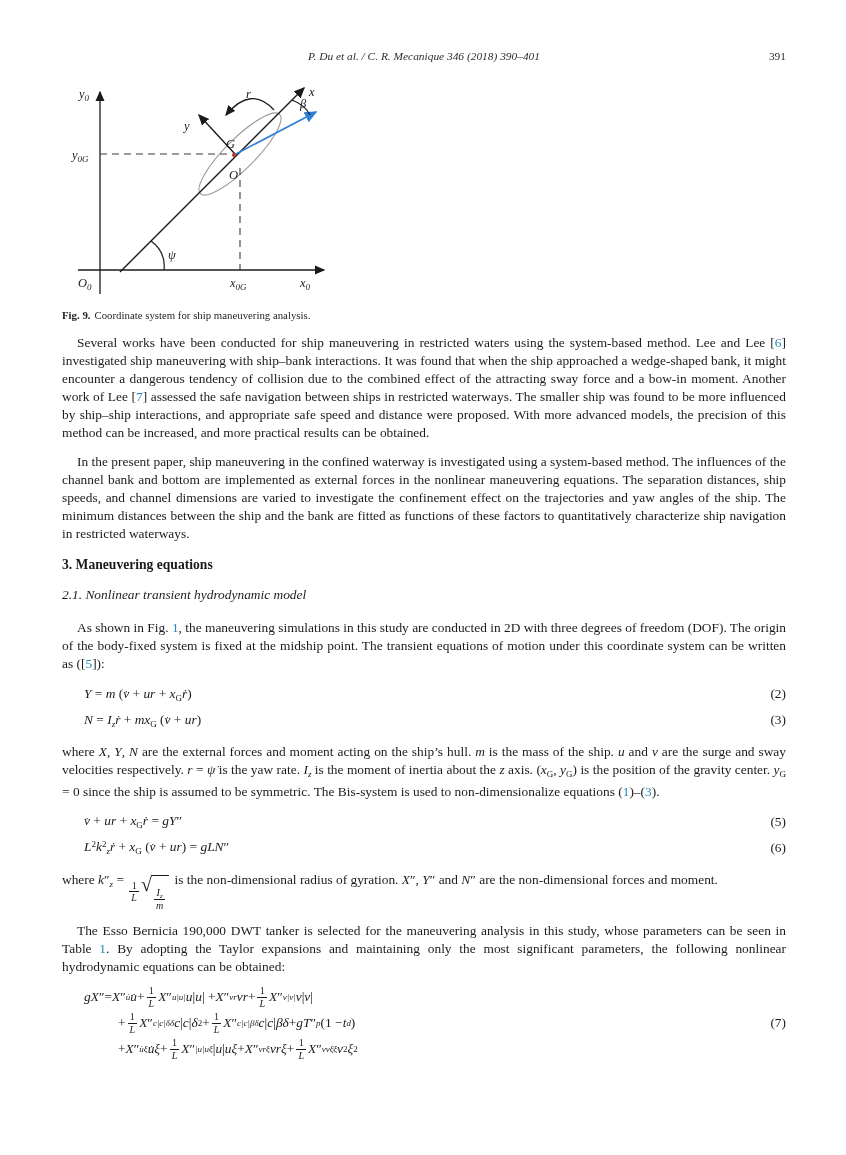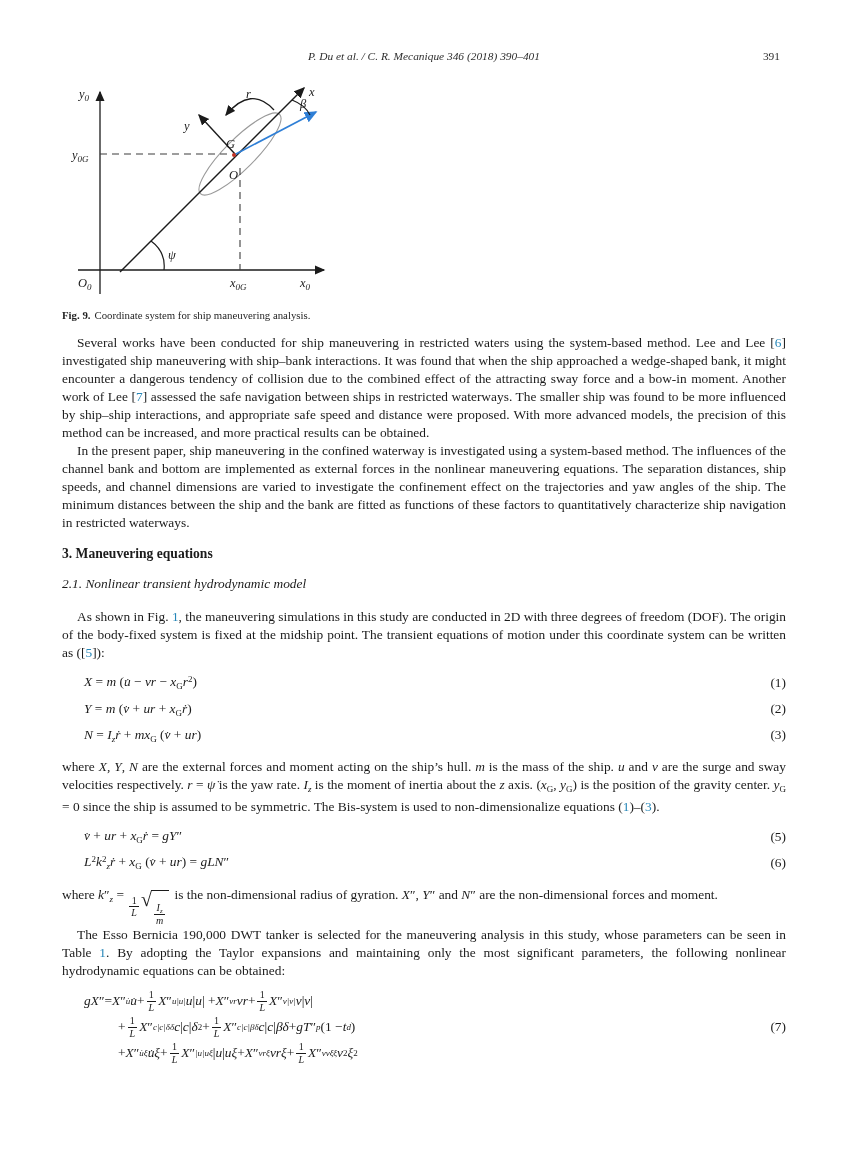--- a/index.html
+++ b/index.html
@@ -2,30 +2,30 @@
 <html><head>
 <meta charset="utf-8">
 <style>
   html,body{margin:0;padding:0;background:#ffffff;}
   body{width:846px;height:1155px;overflow:hidden;}
   .page{box-sizing:border-box;width:846px;height:1155px;padding:50px 60px 0 62px;
         font-family:"Liberation Serif",serif;color:#1b1b1b;}
   
   .hdr{position:relative;height:16px;font-size:11.4px;color:#2e2e2e;}
   .cit{text-align:center;font-style:italic;}
-  .pno{position:absolute;right:6px;top:0;font-style:normal;}
+  .pno{position:absolute;right:0;top:0;font-style:normal;}
   
   .fig{margin:16px 0 0 0;}
   .cap{margin-top:5px;font-size:10.8px;color:#1f1f1f;}
   .cap .lab{font-weight:bold;margin-right:4px;}
   .flbl{font-style:italic;font-size:12.5px;fill:#1b1b1b;font-family:"Liberation Serif",serif;}
   .fsub{font-size:9px;font-style:italic;}
   
   .body{margin:0;font-size:13.4px;line-height:18px;text-align:justify;}
-  .ind{text-indent:15px;}
+  .ind{text-indent:15px;margin-top:11px;}
   .mt{margin-top:13px;}
   .sec{margin:14px 0 14px 0;font-size:13.6px;font-weight:bold;}
   .subsec{margin:0 0 16px 0;font-size:13.4px;font-weight:normal;font-style:italic;}
   
   .it{font-style:italic;}
   .lk{color:#2586b8;cursor:pointer;}
   .sb{font-size:67%;vertical-align:-0.3em;}
   .sp{font-size:67%;vertical-align:0.5em;}
   
   .frac{display:inline-flex;flex-direction:column;vertical-align:-0.55em;
@@ -107,24 +107,20 @@
   <p class="body ind mt"><span>Several works have been conducted for ship maneuvering in restricted waters using the system-based method. Lee and Lee [</span><span class="lk">6</span><span>] investigated ship maneuvering with ship–bank interactions. It was found that when the ship approached a wedge-shaped bank, it might encounter a dangerous tendency of collision due to the combined effect of the attracting sway force and a bow-in moment. Another work of Lee [</span><span class="lk">7</span><span>] assessed the safe navigation between ships in restricted waterways. The smaller ship was found to be more influenced by ship–ship interactions, and appropriate safe speed and distance were proposed. With more advanced models, the precision of this method can be increased, and more practical results can be obtained.</span></p>
   <p class="body ind"><span>In the present paper, ship maneuvering in the confined waterway is investigated using a system-based method. The influences of the channel bank and bottom are implemented as external forces in the nonlinear maneuvering equations. The separation distances, ship speeds, and channel dimensions are varied to investigate the confinement effect on the trajectories and yaw angles of the ship. The minimum distances between the ship and the bank are fitted as functions of these factors to quantitatively characterize ship navigation in restricted waterways.</span></p>
 
   <h2 class="sec">3. Maneuvering equations</h2>
   <h3 class="subsec">2.1. Nonlinear transient hydrodynamic model</h3>
 
   <p class="body ind"><span>As shown in Fig. </span><span class="lk">1</span><span>, the maneuvering simulations in this study are conducted in 2D with three degrees of freedom (DOF). The origin of the body-fixed system is fixed at the midship point. The transient equations of motion under this coordinate system can be written as ([</span><span class="lk">5</span><span>]):</span></p>
 
   <div class="eqgroup">
     <div class="eq">
-      <span class="eqbody"><span class="it">X</span><span> = </span><span class="it">m</span><span> (</span><span class="it">u̇</span><span> − </span><span class="it">vr</span><span> − </span><span class="it">x</span><span class="sb">G</span><span class="it">r</span><span class="sp">2</span><span>)</span></span>
-      <span class="eqnum">(1)</span>
-    </div>
-    <div class="eq">
       <span class="eqbody"><span class="it">Y</span><span> = </span><span class="it">m</span><span> (</span><span class="it">v̇</span><span> + </span><span class="it">ur</span><span> + </span><span class="it">x</span><span class="sb">G</span><span class="it">ṙ</span><span>)</span></span>
       <span class="eqnum">(2)</span>
     </div>
     <div class="eq">
       <span class="eqbody"><span class="it">N</span><span> = </span><span class="it">I</span><span class="it sb">z</span><span class="it">ṙ</span><span> + </span><span class="it">mx</span><span class="sb">G</span><span> (</span><span class="it">v̇</span><span> + </span><span class="it">ur</span><span>)</span></span>
       <span class="eqnum">(3)</span>
     </div>
   </div>
 
   <p class="body"><span>where </span><span class="it">X</span><span>, </span><span class="it">Y</span><span>, </span><span class="it">N</span><span> are the external forces and moment acting on the ship’s hull. </span><span class="it">m</span><span> is the mass of the ship. </span><span class="it">u</span><span> and </span><span class="it">v</span><span> are the surge and sway velocities respectively. </span><span class="it">r</span><span> = </span><span class="it">ψ̇</span><span> is the yaw rate. </span><span class="it">I</span><span class="it sb">z</span><span> is the moment of inertia about the </span><span class="it">z</span><span> axis. (</span><span class="it">x</span><span class="sb">G</span><span>, </span><span class="it">y</span><span class="sb">G</span><span>) is the position of the gravity center. </span><span class="it">y</span><span class="sb">G</span><span> = 0 since the ship is assumed to be symmetric. The Bis-system is used to non-dimensionalize equations (</span><span class="lk">1</span><span>)–(</span><span class="lk">3</span><span>).</span></p>

